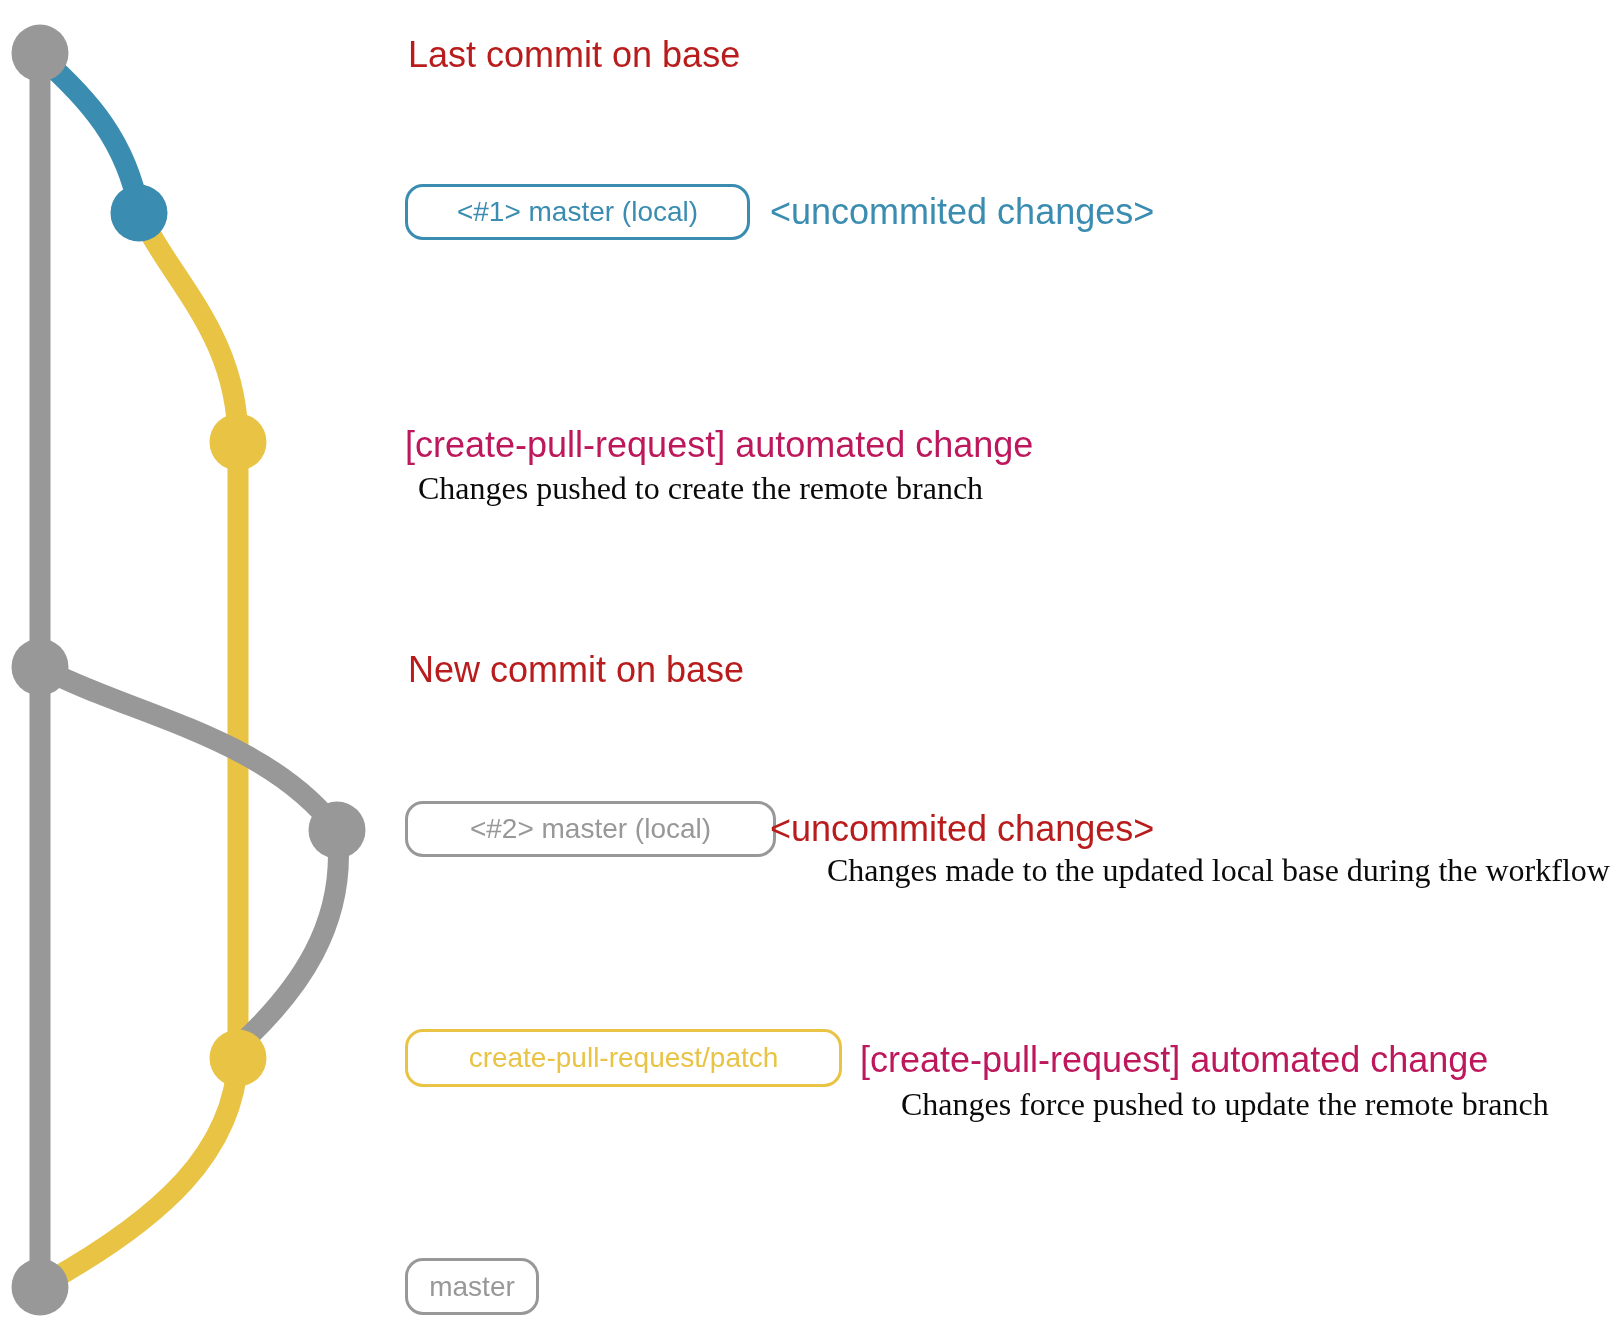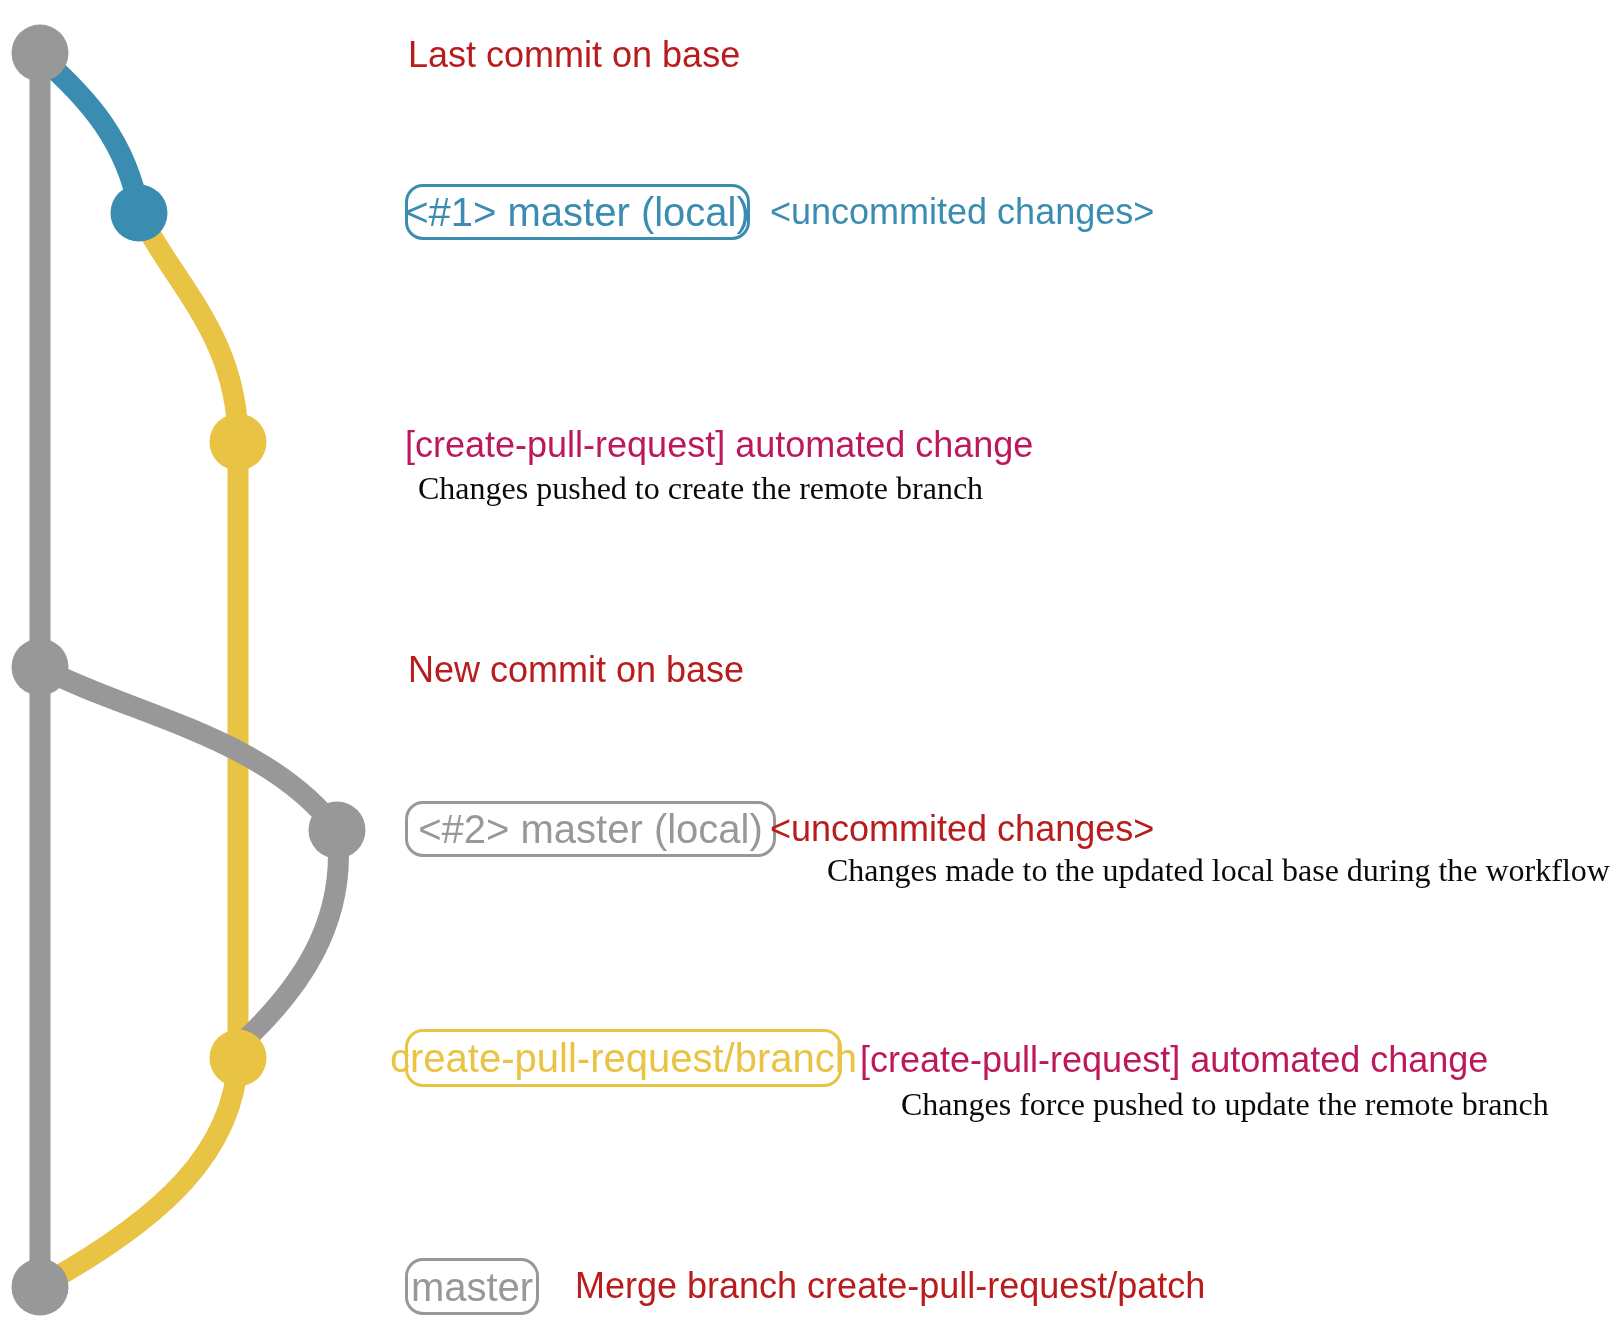--- a/index.html
+++ b/index.html
@@ -12,21 +12,21 @@
   }
   #graph-svg{position:absolute;left:0;top:0;}
   .sans{position:absolute;font-size:36px;line-height:1.1;white-space:nowrap;}
   .c-gray{color:#b91c1c;}
   .c-blue{color:#3A8CB1;}
   .c-yellow{color:#be185d;}
   .badge{
     position:absolute;
     display:flex;align-items:center;justify-content:center;
     border:3px solid #989898;border-radius:18px;
-    font-size:40px;line-height:1;white-space:nowrap;
+    font-size:28px;line-height:1;white-space:nowrap;
     box-sizing:border-box;background:#ffffff;
   }
   .badge.b-blue{border-color:#3A8CB1;color:#3A8CB1;}
   .badge.b-gray{border-color:#989898;color:#989898;}
   .badge.b-yellow{border-color:#E9C344;color:#E9C344;}
   .note{
     position:absolute;
     font-family:"Liberation Serif", serif;
     font-size:32px;line-height:1.1;color:#0a0a0a;white-space:nowrap;
   }
@@ -70,23 +70,22 @@
 
   <div class="sans c-gray" style="left:408px;top:650px;">New commit on base</div>
 
   <div class="badge b-gray" style="left:405px;top:801px;width:371px;height:56px;">
     <span>&lt;#2&gt; master (local)</span>
   </div>
   <div class="sans c-gray" style="left:770px;top:809px;">&lt;uncommited changes&gt;</div>
   <div class="note" style="left:795px;top:853px;margin-left:32px;">Changes made to the updated local base during the workflow</div>
 
   <div class="badge b-yellow" style="left:405px;top:1029px;width:437px;height:58px;">
-    <span>create-pull-request/branch</span>
+    <span>create-pull-request/patch</span>
   </div>
   <div class="sans c-yellow" style="left:860px;top:1040px;">[create-pull-request] automated change</div>
   <div class="note" style="left:890px;top:1087px;margin-left:11px;">Changes force pushed to update the remote branch</div>
 
   <div class="badge b-gray" style="left:405px;top:1258px;width:134px;height:57px;">
     <span>master</span>
   </div>
-  <div class="sans c-gray" style="left:575px;top:1266px;">Merge branch create-pull-request/patch</div>
 
 </div>
 
 </body></html>

